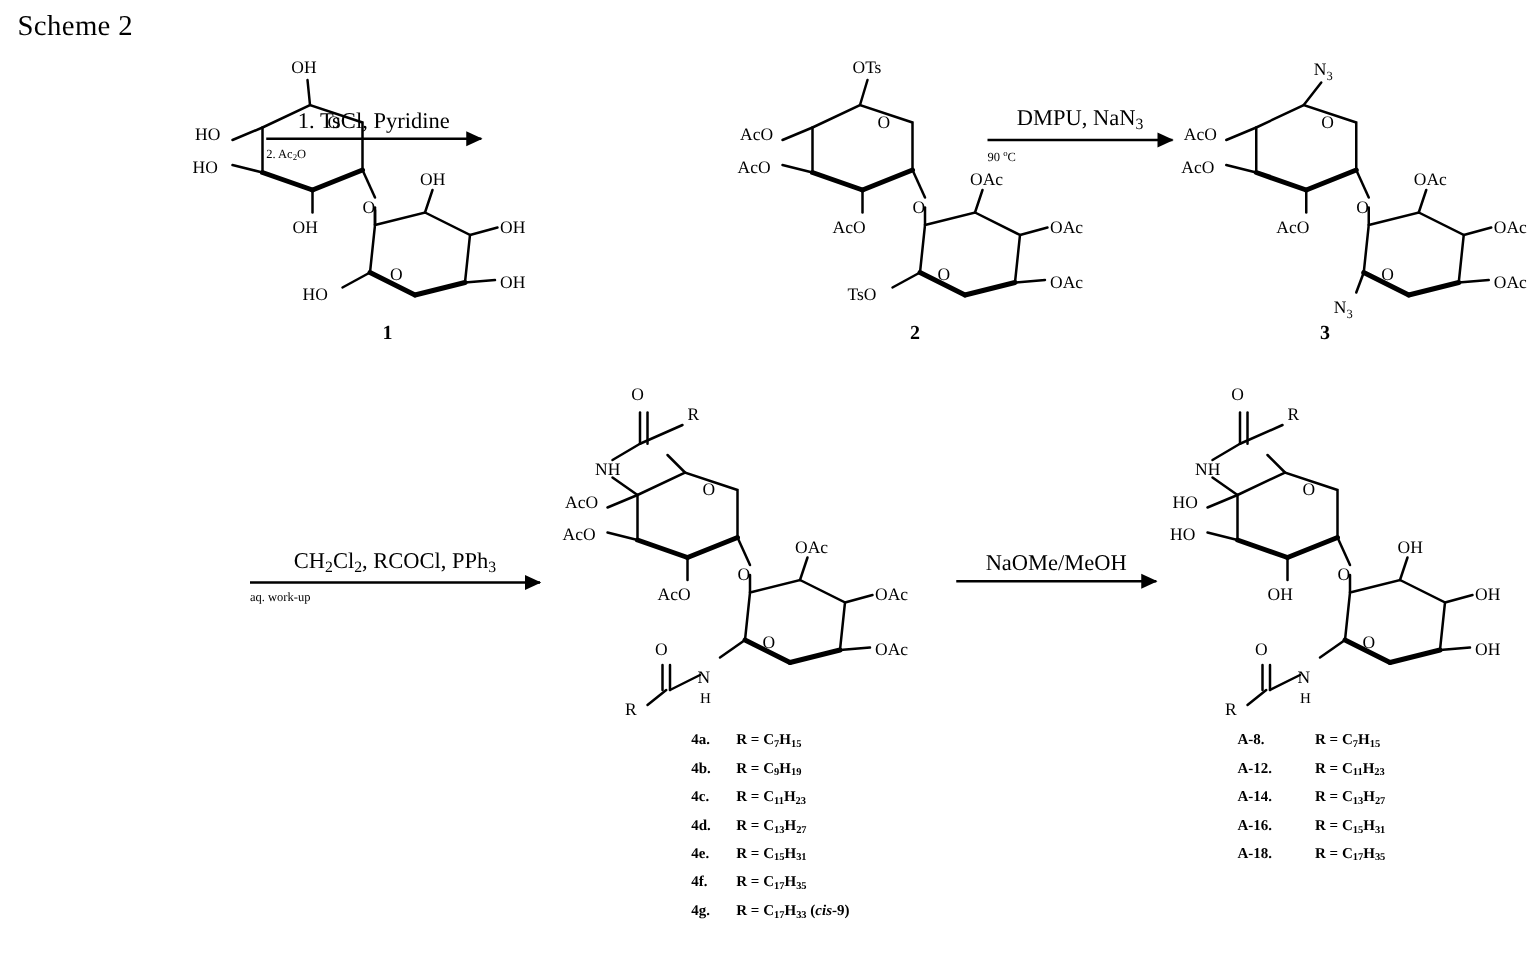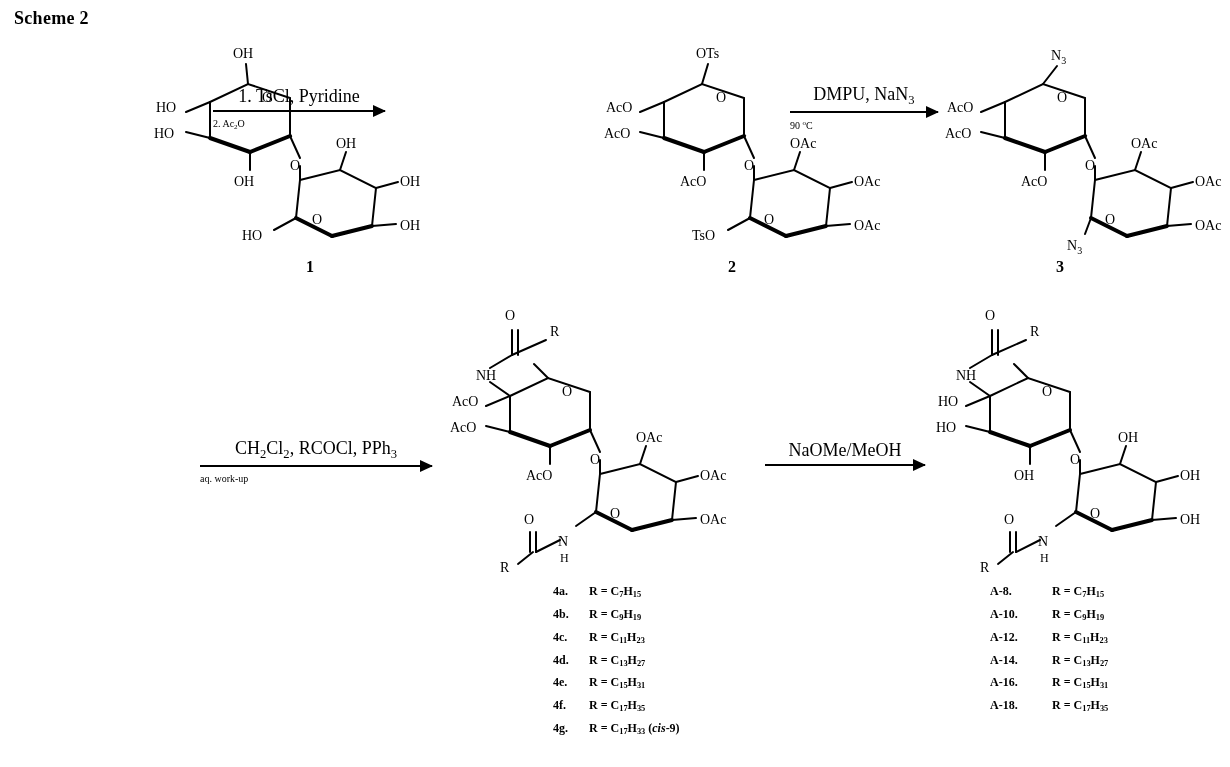--- a/index.html
+++ b/index.html
@@ -8,21 +8,21 @@
     background:#ffffff;
     font-family:"Liberation Serif", serif;
     color:#000;
     position:relative;
     overflow:hidden;
   }
   .abs{position:absolute;}
   #scheme-title{
     left:14px;top:8px;
     font-family:"Liberation Serif", serif;
-    font-weight:bold;font-size:18px;letter-spacing:.3px;
+    font-weight:normal;font-size:23px;letter-spacing:.3px;
   }
   .arrow-block{position:absolute;}
   .arrow-line{
     position:relative;height:2px;background:#000;width:100%;
   }
   .arrow-line:after{
     content:"";position:absolute;right:-1px;top:-5px;
     border-left:13px solid #000;
     border-top:6px solid transparent;
     border-bottom:6px solid transparent;
@@ -97,21 +97,21 @@
   </svg>
 </div>
 <div class="abs cmpd-num" style="left:290px;top:258px;width:40px;">1</div>
 
 <div class="arrow-block" style="left:213px;top:86px;width:172px;">
   <div class="arrow-top">1. TsCl, Pyridine</div>
   <div class="arrow-line"></div>
   <div class="arrow-bot">2. Ac<sub>2</sub>O</div>
 </div>
 
-<div class="struct" style="left:604px;top:44px;">
+<div class="struct" style="left:590px;top:44px;">
   <svg width="300" height="200" viewBox="0 0 300 200">
     <g stroke="#000" stroke-width="2" fill="none" stroke-linecap="round">
       <path d="M60 58 L98 40 L140 54 L140 92 L100 108 L60 94 Z"></path>
       <path d="M60 94 L100 108" stroke-width="4"></path>
       <path d="M100 108 L140 92" stroke-width="4"></path>
       <path d="M98 40 L104 20"></path>
       <path d="M60 58 L36 68"></path>
       <path d="M60 94 L36 88"></path>
       <path d="M100 108 L100 126"></path>
       <path d="M140 92 L150 114"></path>
@@ -304,18 +304,17 @@
     <div><span class="lbl" style="width: 36px;">4a.</span><span>R = </span><span>C<sub>7</sub>H<sub>15</sub></span></div>
     <div><span class="lbl" style="width: 36px;">4b.</span><span>R = </span><span>C<sub>9</sub>H<sub>19</sub></span></div>
     <div><span class="lbl" style="width: 36px;">4c.</span><span>R = </span><span>C<sub>11</sub>H<sub>23</sub></span></div>
     <div><span class="lbl" style="width: 36px;">4d.</span><span>R = </span><span>C<sub>13</sub>H<sub>27</sub></span></div>
     <div><span class="lbl" style="width: 36px;">4e.</span><span>R = </span><span>C<sub>15</sub>H<sub>31</sub></span></div>
     <div><span class="lbl" style="width: 36px;">4f.</span><span>R = </span><span>C<sub>17</sub>H<sub>35</sub></span></div>
     <div><span class="lbl" style="width: 36px;">4g.</span><span>R = </span><span>C<sub>17</sub>H<sub>33</sub></span><span> (<span class="it">cis</span>-9)</span></div>
   </div>
 <div class="abs legend" id="legend-right" style="left:990px;top:582px;">
     <div><span class="lbl" style="width: 62px;">A-8.</span><span>R = </span><span>C<sub>7</sub>H<sub>15</sub></span></div>
-    <div><span class="lbl" style="width: 62px;">A-10.</span><span>R = </span><span>C<sub>9</sub>H<sub>19</sub></span></div>
     <div><span class="lbl" style="width: 62px;">A-12.</span><span>R = </span><span>C<sub>11</sub>H<sub>23</sub></span></div>
     <div><span class="lbl" style="width: 62px;">A-14.</span><span>R = </span><span>C<sub>13</sub>H<sub>27</sub></span></div>
     <div><span class="lbl" style="width: 62px;">A-16.</span><span>R = </span><span>C<sub>15</sub>H<sub>31</sub></span></div>
     <div><span class="lbl" style="width: 62px;">A-18.</span><span>R = </span><span>C<sub>17</sub>H<sub>35</sub></span></div>
   </div>
 
 </body></html>

